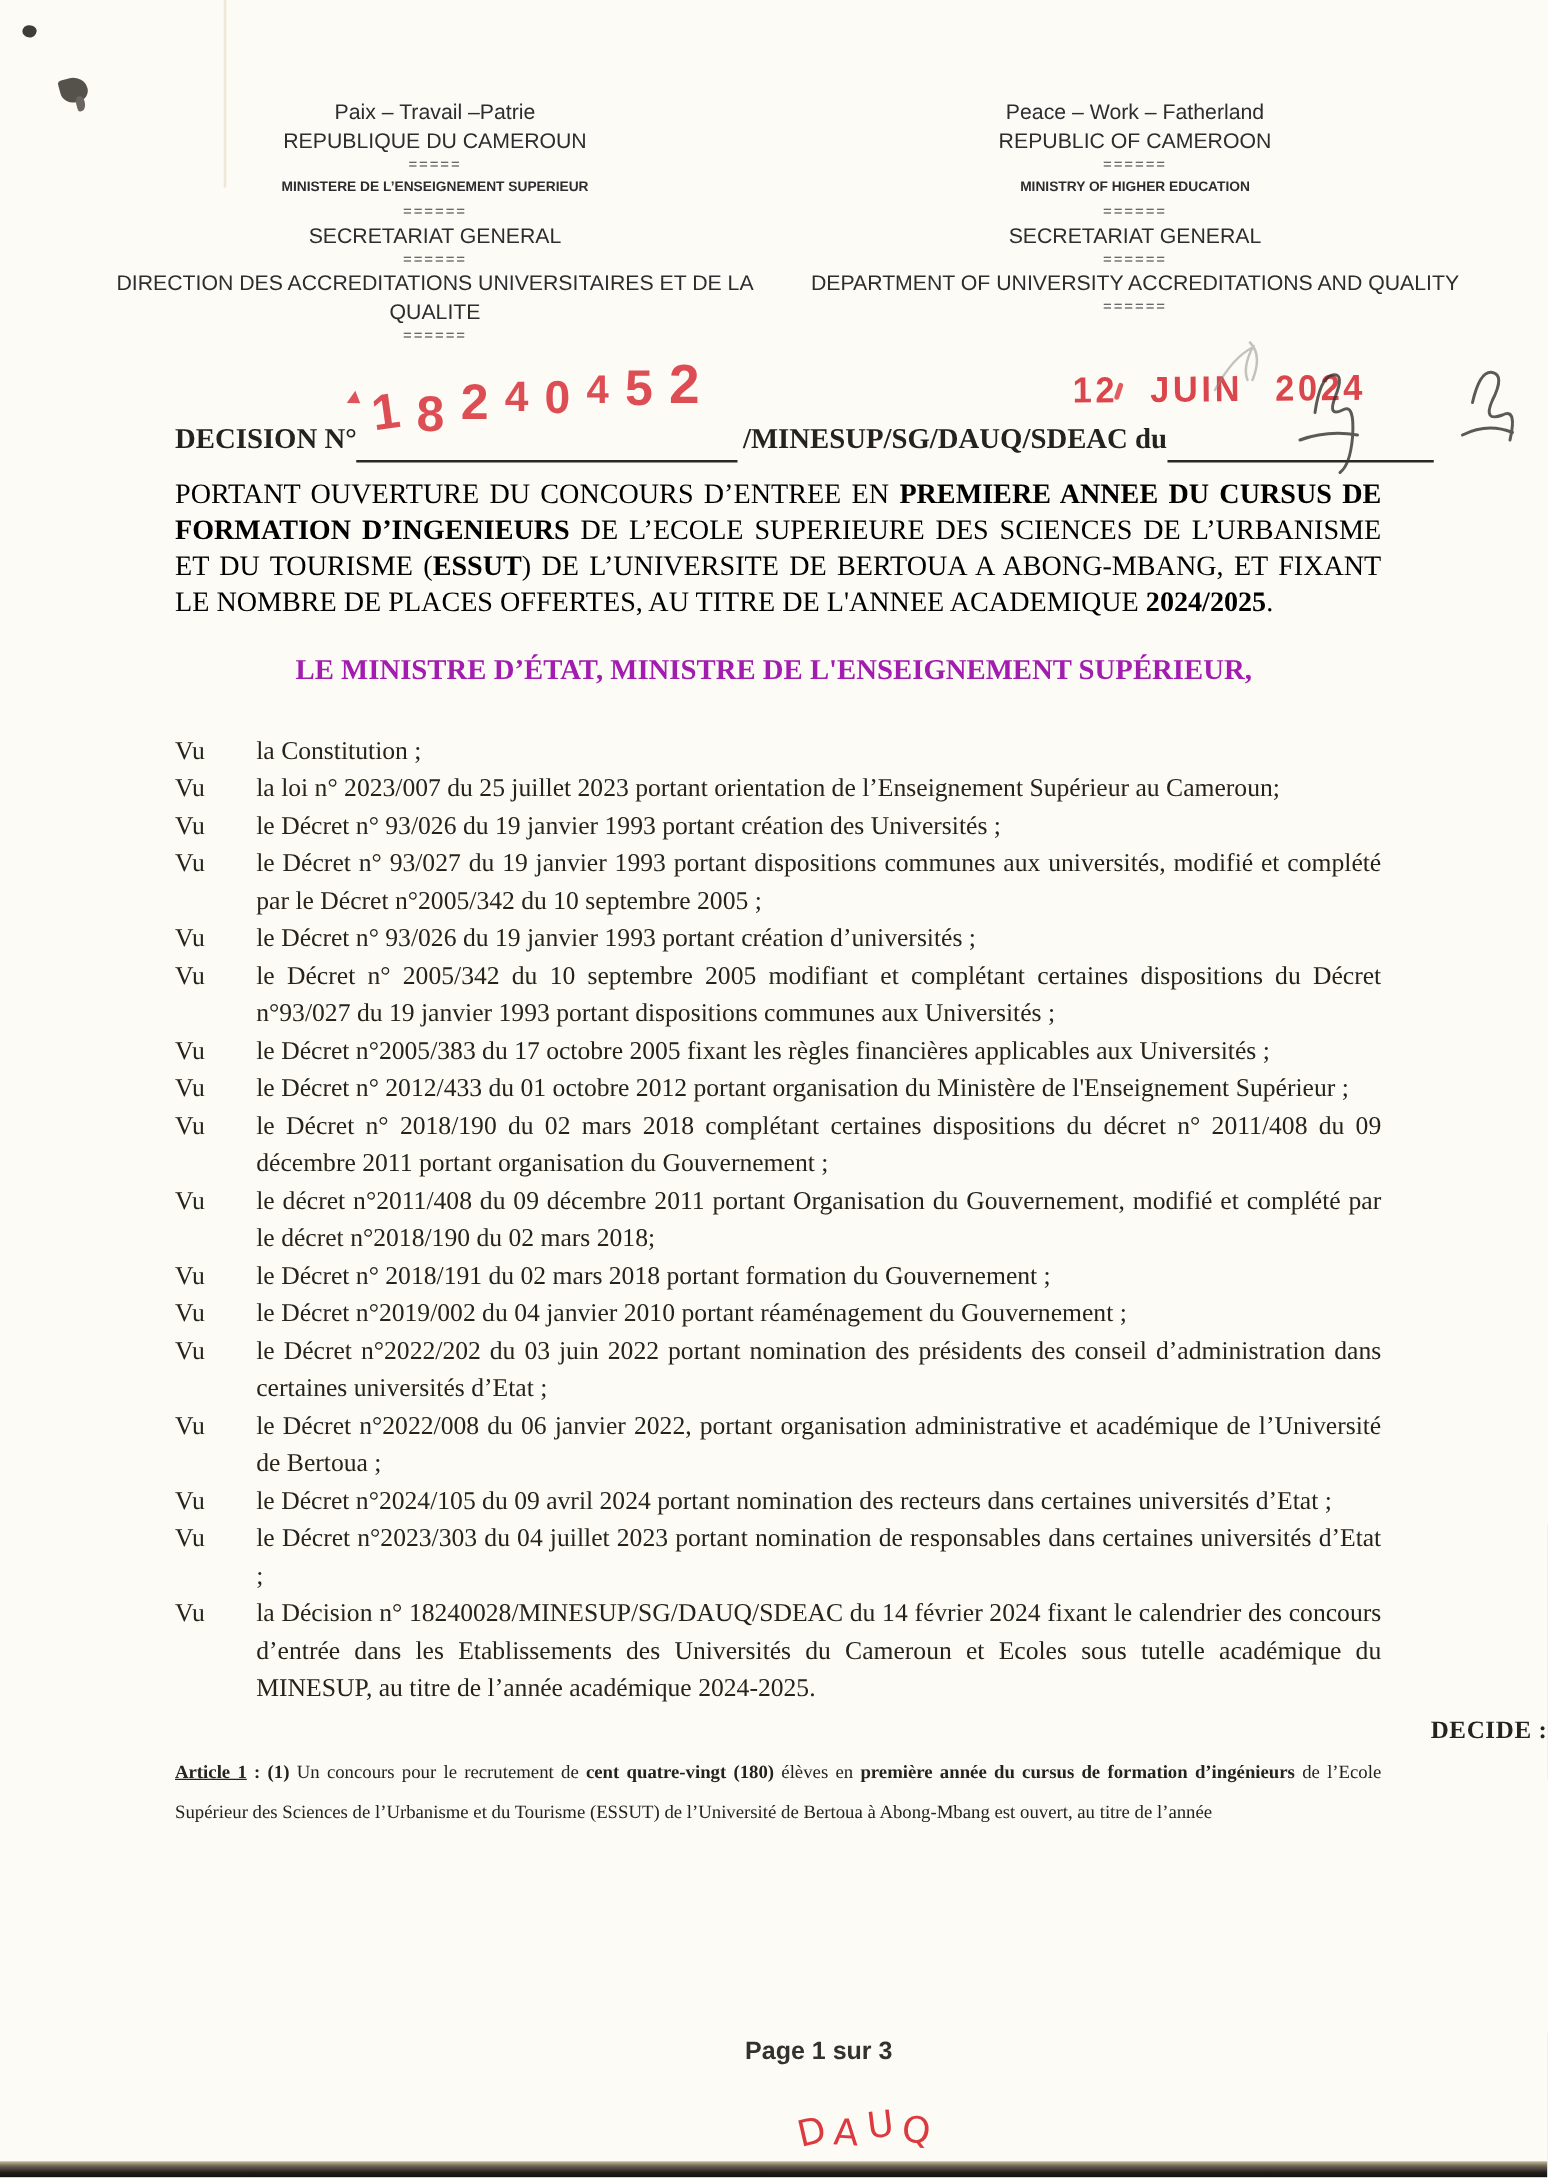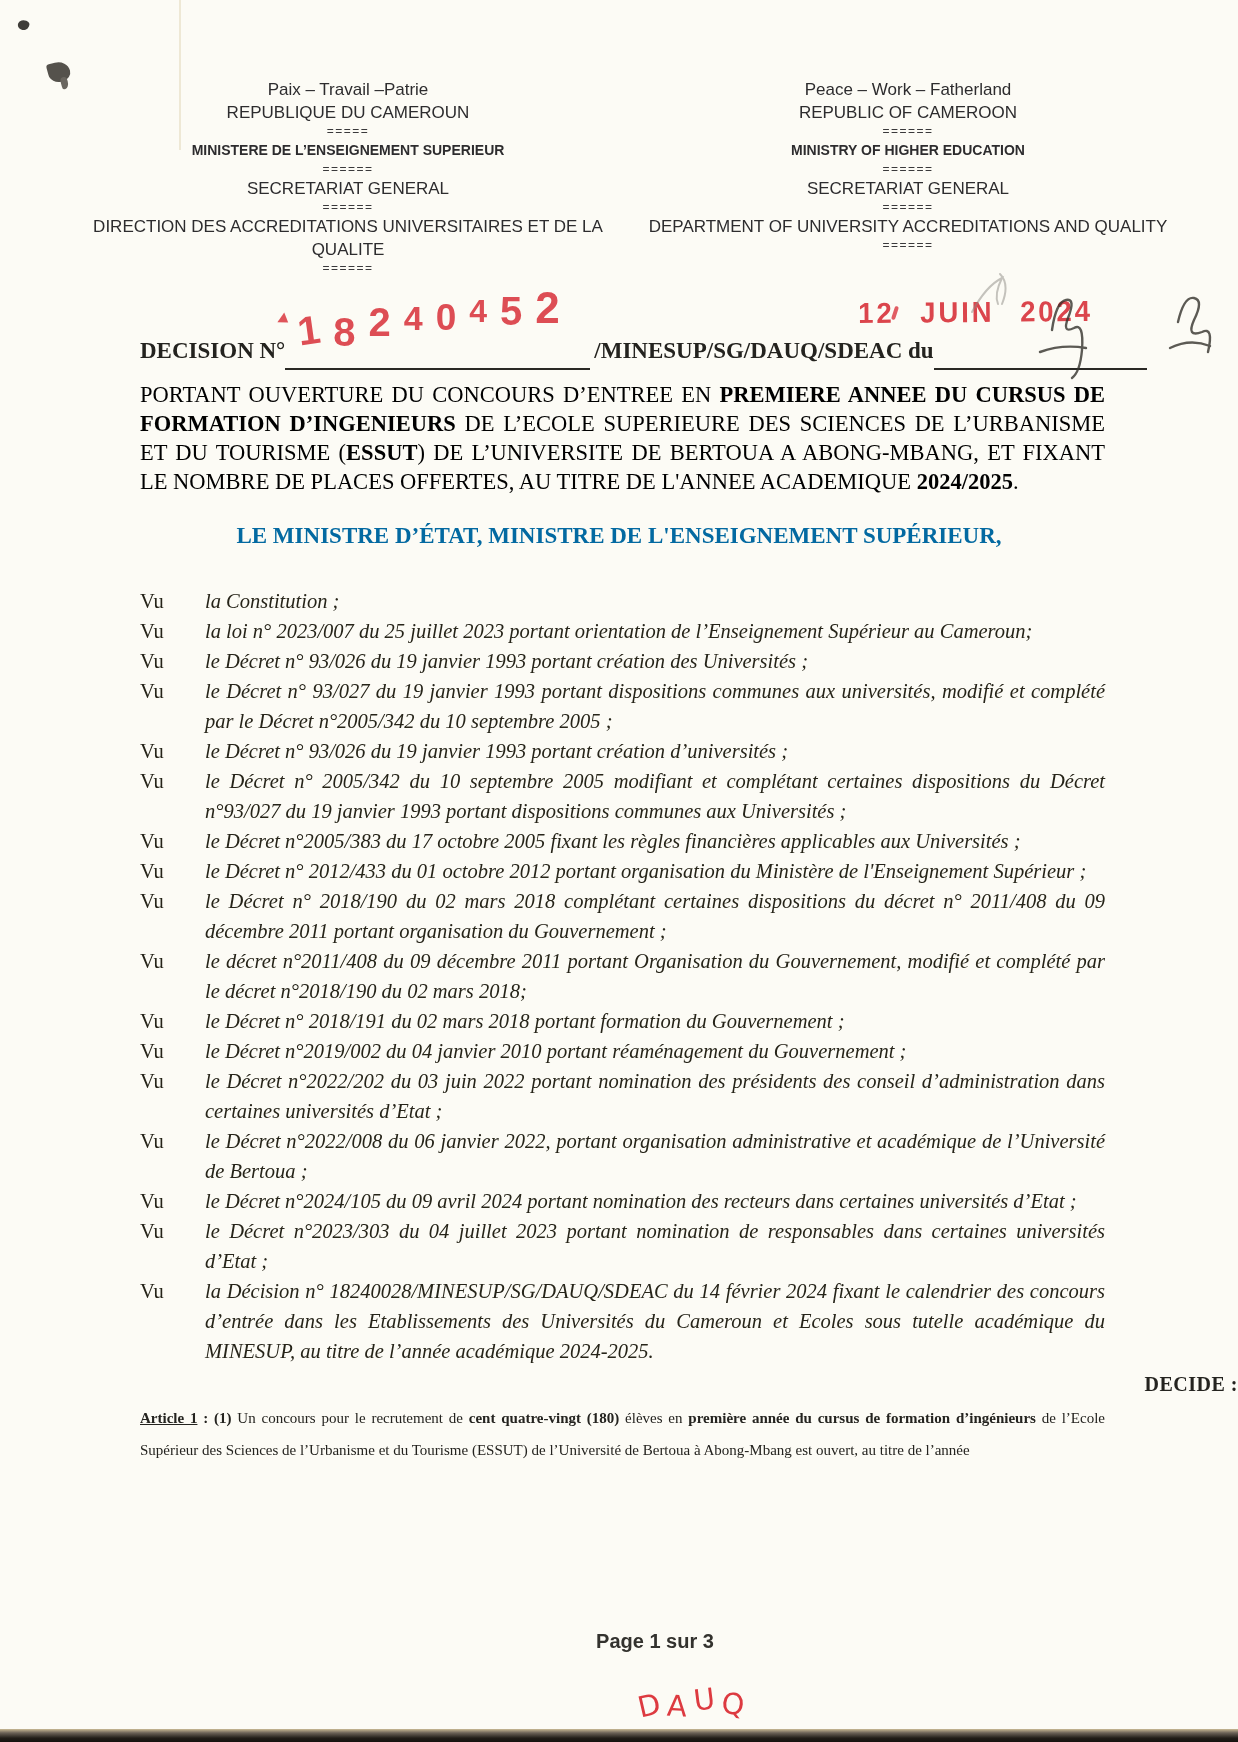--- a/index.html
+++ b/index.html
@@ -17,21 +17,21 @@
     background:#6a665f;border-radius:50% 50% 70% 30%;}
   .crease{position:absolute;left:179px;top:0;width:2px;height:150px;background:#e8dfc8;opacity:.7;}
 
   
   .header{display:flex;justify-content:space-between;padding:78px 50px 0 88px;
     font-family:"Liberation Sans", sans-serif;color:#2d2c2e;}
   .header-col{text-align:center;}
   .header-col.left{width:520px;}
   .header-col.right{width:560px;}
   .h-line{font-size:17px;line-height:23px;}
-  .h-line.b{font-weight:700;font-size:14px;}
+  .h-line.b{font-weight:700;font-size:11px;}
   .h-line.sep{font-size:12px;line-height:15px;letter-spacing:1.5px;color:#3a393b;}
 
   
   .decision{position:relative;margin:62px 91px 0 140px;display:flex;align-items:baseline;
     font-weight:700;font-size:23px;white-space:nowrap;}
   .blank{border-bottom:2.5px solid #2a2925;align-self:flex-end;height:30px;}
   .blank.first{width:305px;}
   .blank.second{flex:1;}
   .decision-suffix{padding-left:4px;}
 
@@ -59,27 +59,27 @@
     background:#d9363e;transform:rotate(18deg);border-radius:2px;opacity:.8;}
 
   .scribble{position:absolute;left:560px;top:-78px;pointer-events:none;}
 
   
   .title-par{margin:10px 133px 0 140px;text-align:justify;
     font-size:22.5px;line-height:29px;font-weight:400;color:#000000;}
   .seg-b{font-weight:700;}
   .seg-u{text-decoration:underline;}
 
-  .minister{margin-top:27px;text-align:center;font-weight:700;font-size:23px;color:#0369a1;}
+  .minister{margin-top:27px;text-align:center;font-weight:700;font-size:23px;color:#a21caf;}
 
   
   .vu-list{margin:37px 133px 0 140px;font-size:20.5px;line-height:30px;color:#262419;}
   .vu-row{display:flex;justify-content:space-between;}
   .vu-label{flex:0 0 65px;}
-  .vu-text{flex:1;text-align:justify;font-style:italic;}
+  .vu-text{flex:1;text-align:justify;}
 
   .decide{margin-top:7px;text-align:right;font-weight:700;font-size:20px;letter-spacing:.5px;}
 
   .article{margin:6px 133px 0 140px;text-align:justify;font-size:15px;line-height:32px;}
 
   
   .footer-page{position:absolute;left:0;right:0;top:1630px;text-align:center;
     font-family:"Liberation Sans", sans-serif;font-weight:700;font-size:20px;color:#33322e;
     transform:translateX(36px);}
   .hand-red{position:absolute;left:638px;top:1686px;display:flex;

